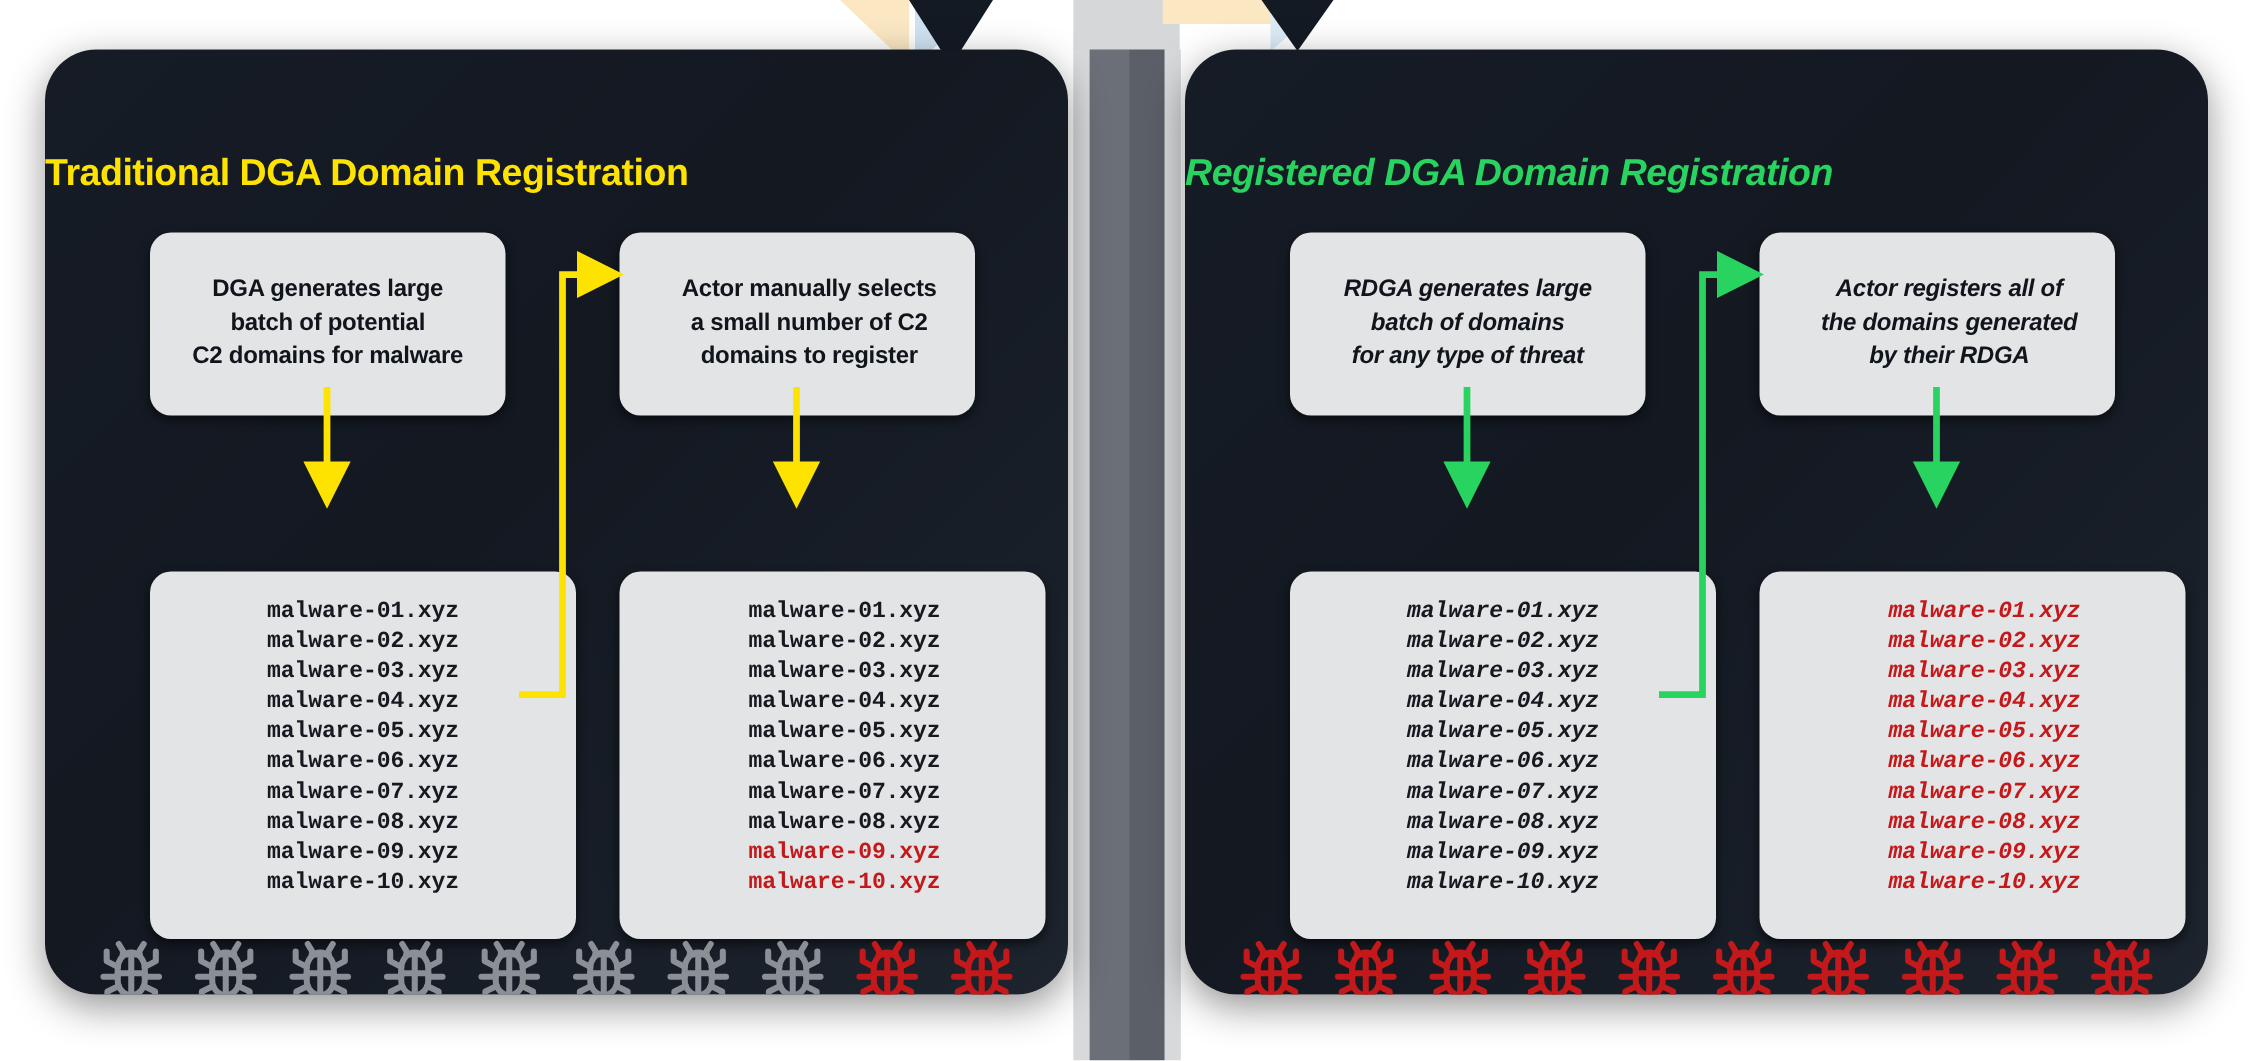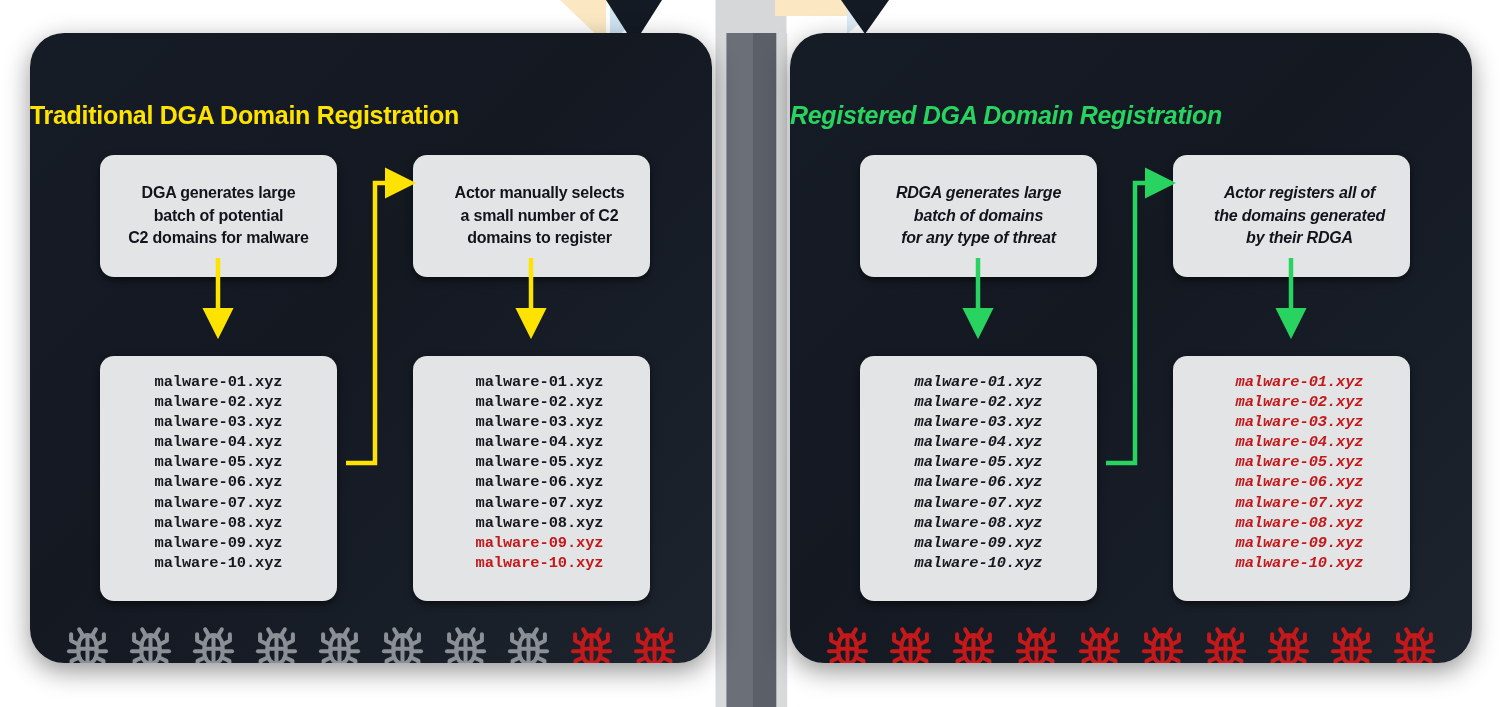--- a/index.html
+++ b/index.html
@@ -56,21 +56,21 @@
   }
   .card-text {
     text-align: center;
     color: #10141b;
     font-size: 16px; font-weight: 700; line-height: 1.42;
     letter-spacing: -0.2px;
     padding: 0 12px;
     white-space: pre-line;
   }
   .card-desc { top: 122px; width: 237px; height: 122px; }
-  .card-list { top: 323px; width: 237px; height: 245px; align-items: flex-start; }
+  .card-list { top: 348px; width: 284px; height: 245px; align-items: flex-start; }
   .c-a { left: 70px; }
   .c-b { left: 383px; padding-left: 16px; }
 
   .domlist {
     width: 100%;
     padding-top: 16px;
     text-align: center;
     font-family: "Liberation Mono", monospace;
     font-size: 15.4px; font-weight: 700;
     line-height: 1.305;

